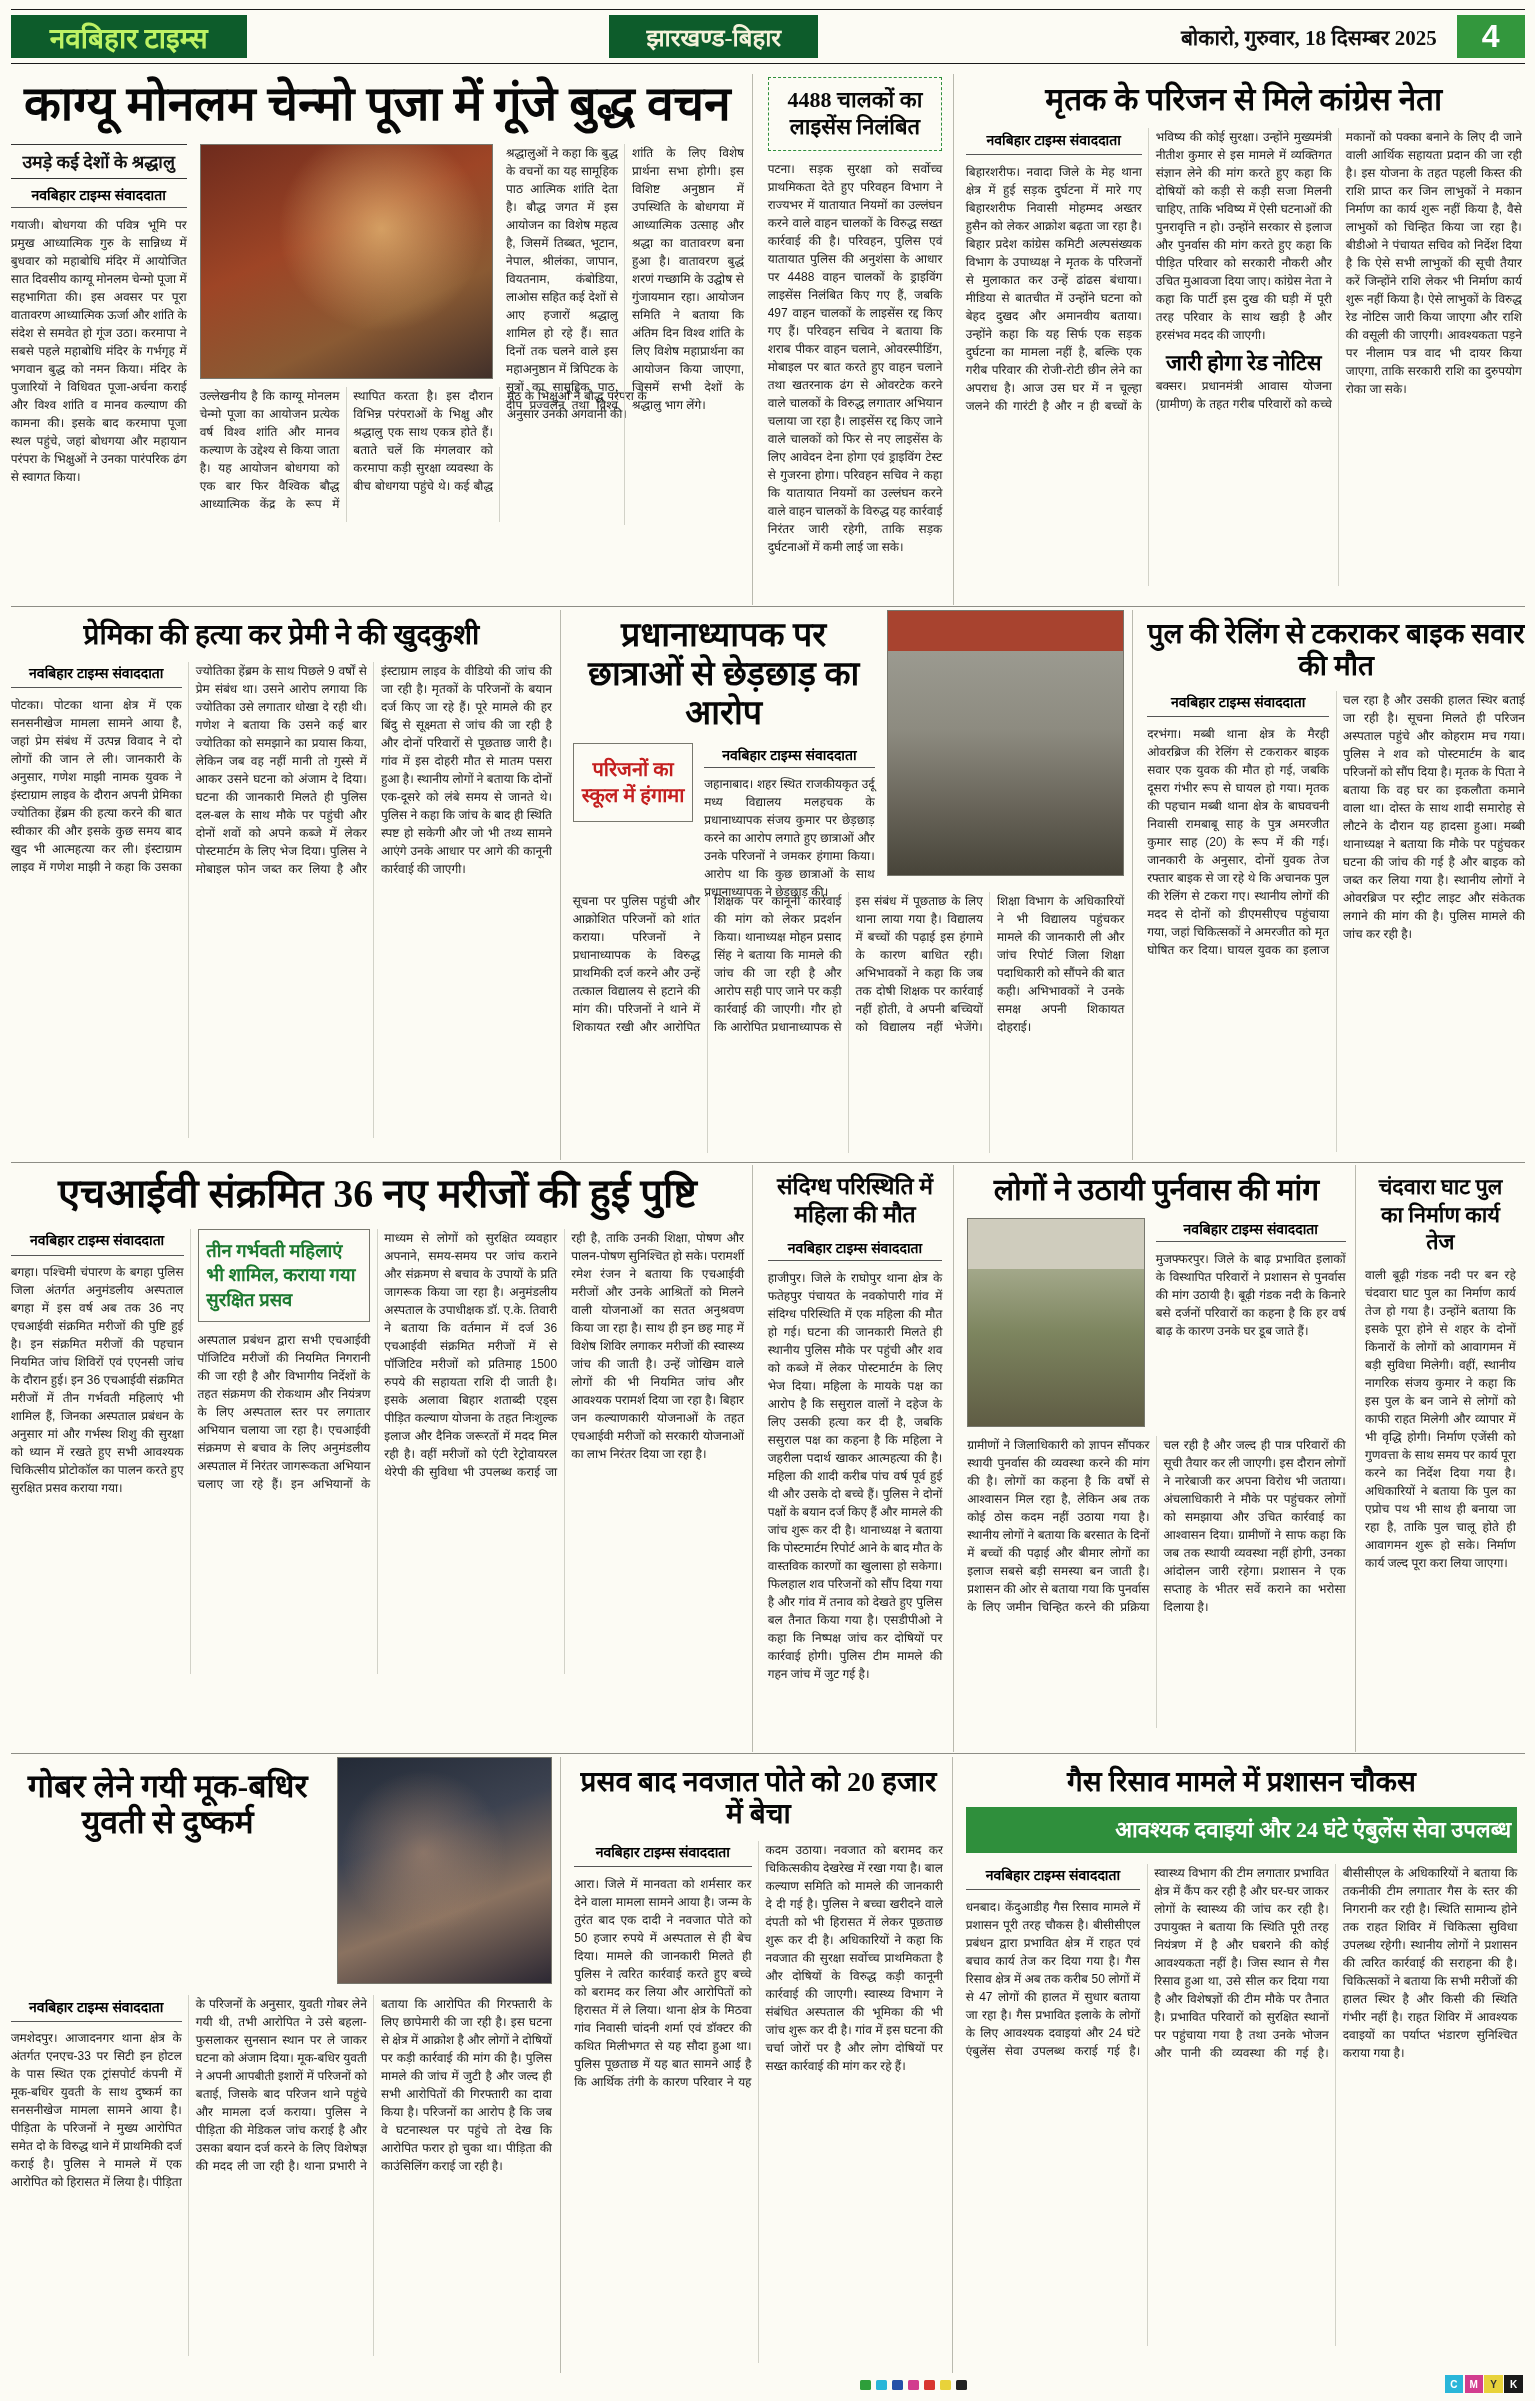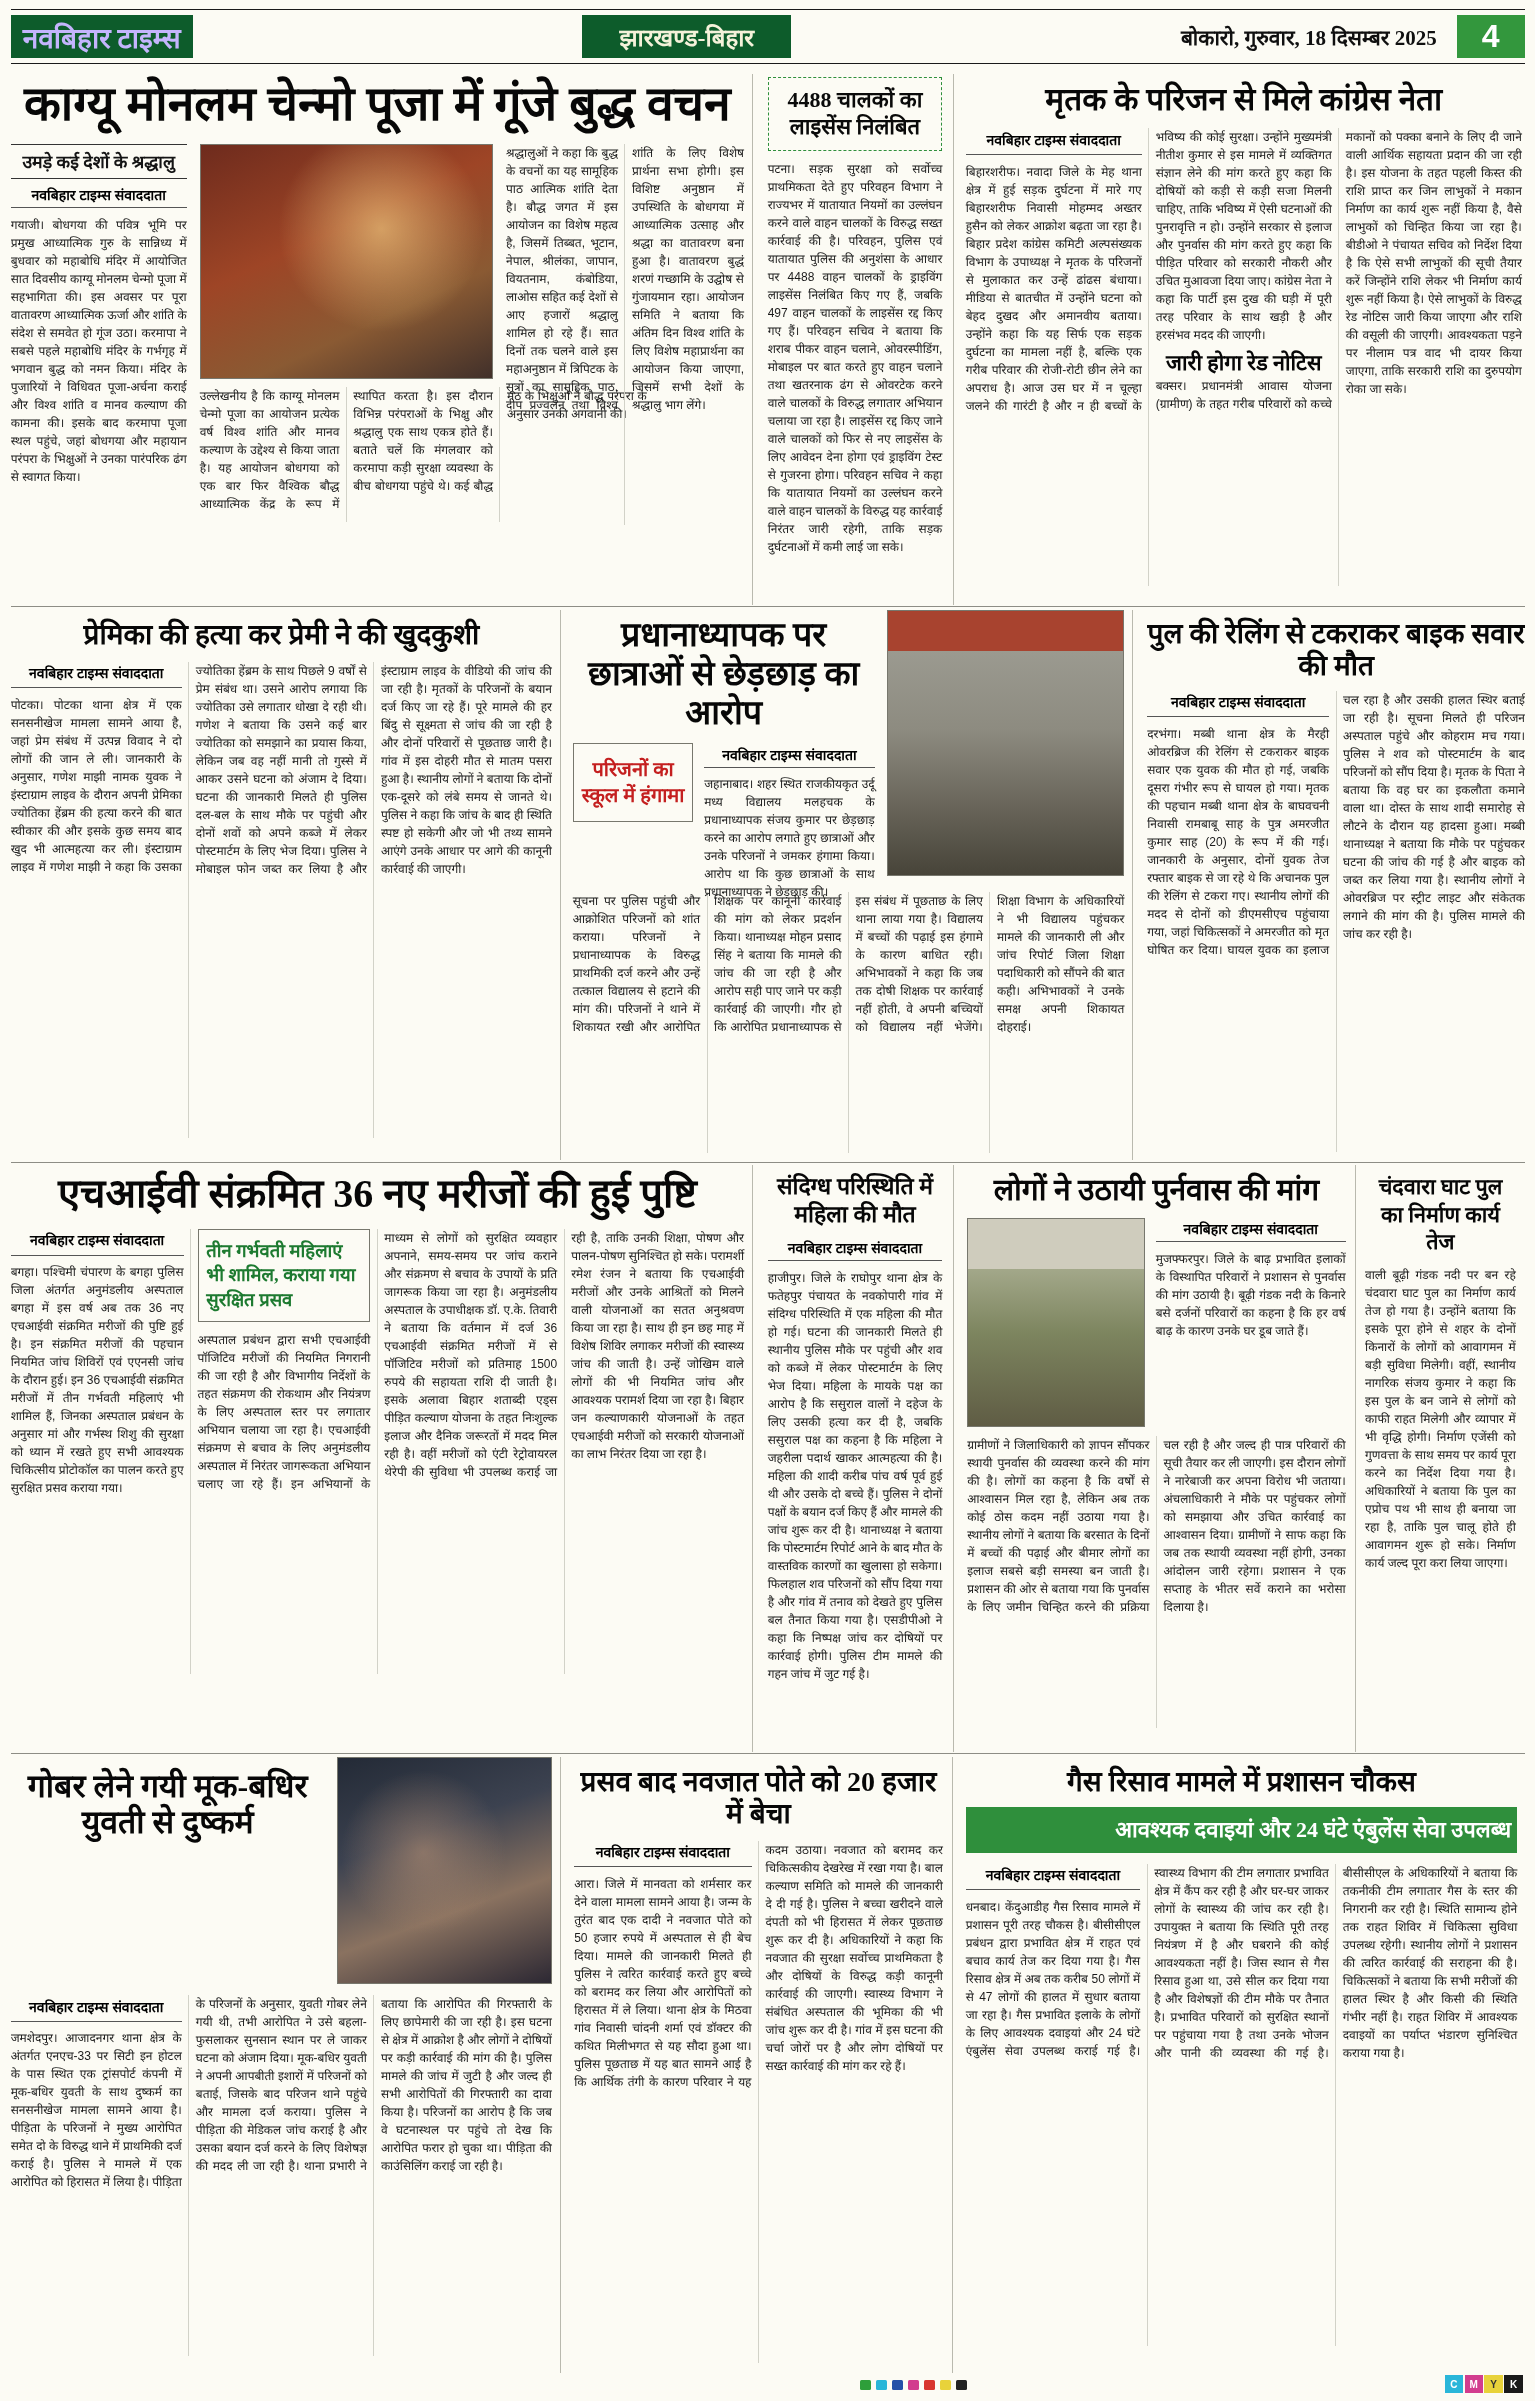--- a/index.html
+++ b/index.html
@@ -13,21 +13,21 @@
 .body-text p{margin-bottom:5.4px}
 .cols-2{column-count:2;column-gap:14px;column-rule:0.8px solid #d2d2c8}
 .cols-3{column-count:3;column-gap:14px;column-rule:0.8px solid #d2d2c8}
 .cols-4{column-count:4;column-gap:14px;column-rule:0.8px solid #d2d2c8}
 .byline{font-weight:700;font-size:14px;text-align:center;margin:1.5px 0 7.7px;padding-bottom:3.1px;border-bottom:0.8px solid #555;color:#000}
 .photo{border:0.8px solid #77776d}
 .b-r{border-right:0.8px solid #b9b9ae}
 
 
 .header{left:10.7px;top:9.2px;width:1514px;height:55px;border-top:1.5px solid #1a1a1a;border-bottom:1.5px solid #1a1a1a;display:flex;align-items:center}
-.masthead{background:#0d5c2b;color:#c4b5fd;height:43px;display:flex;align-items:center;padding:0 12px;font-size:28px;font-weight:700;font-family:"Liberation Serif",serif}
+.masthead{background:#0d5c2b;color:#bef264;height:43px;display:flex;align-items:center;padding:0 39px;font-size:28px;font-weight:700;font-family:"Liberation Serif",serif}
 .hspacer{flex:1}
 .section-box{background:#0d5c2b;color:#f5f2da;height:43px;display:flex;align-items:center;padding:0 37px;font-size:24px;font-weight:700;font-family:"Liberation Serif",serif}
 .dateline{font-size:21px;font-weight:700;color:#101010;font-family:"Liberation Serif",serif}
 .pagebox{background:#33973d;color:#fff;width:68px;height:43px;display:flex;align-items:center;justify-content:center;font-size:32px;font-weight:700;margin-left:20px}
 
 
 .art-monlam{left:10.7px;top:74px;width:742px;height:531px;padding-right:7.7px}
 .hl-monlam{font-size:48px;margin:3.1px 0 12.3px}
 .monlam-row{display:flex;gap:13px;height:382px}
 .monlam-colA{width:24%}

